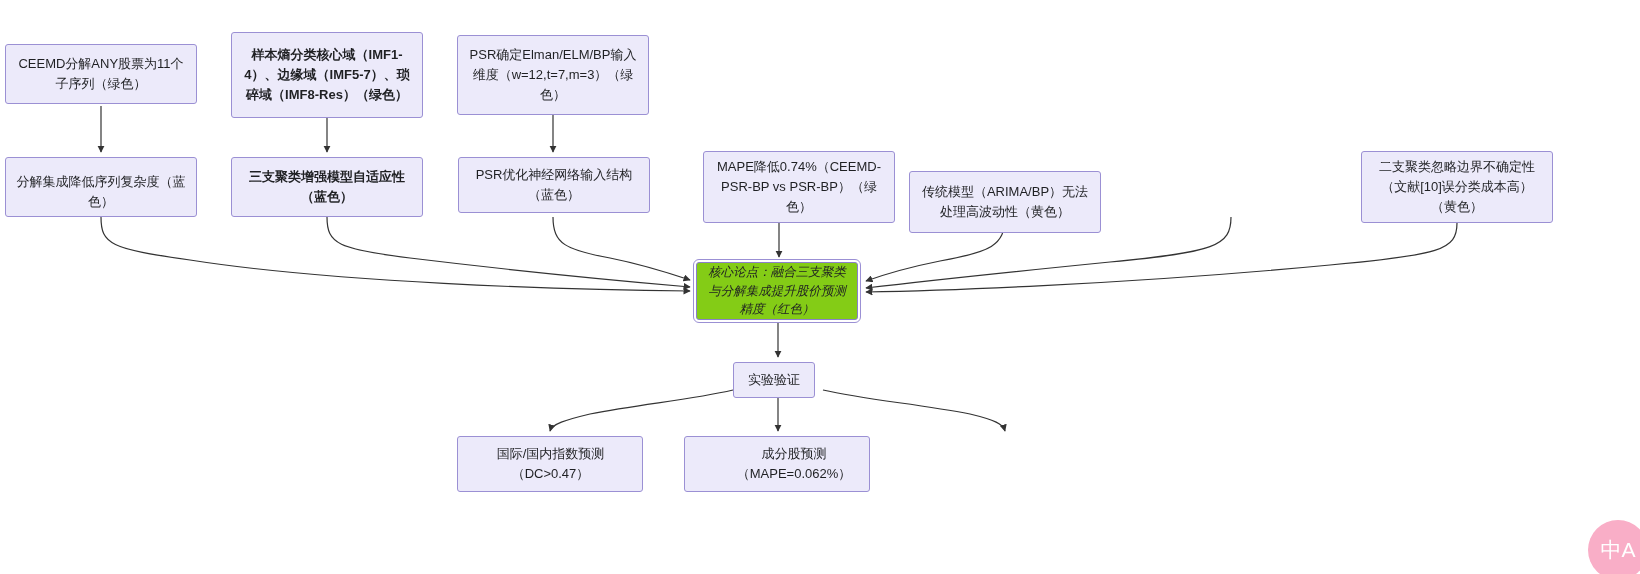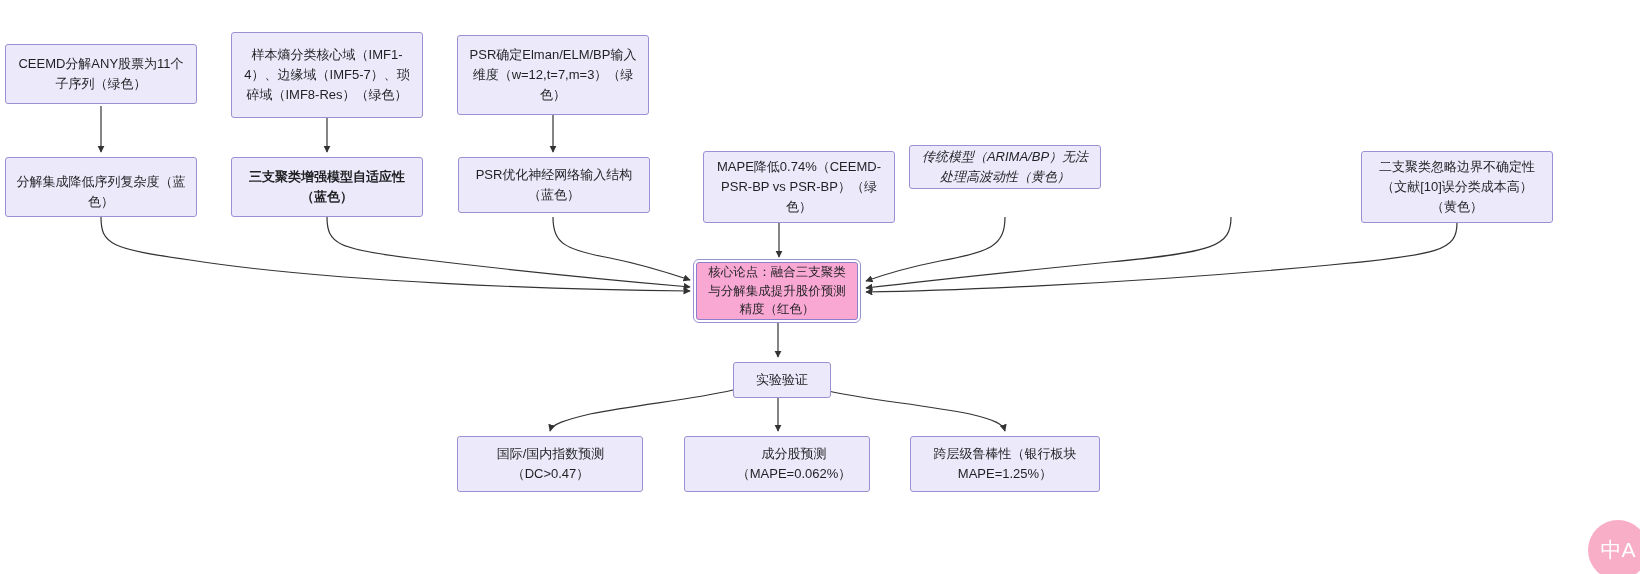--- a/index.html
+++ b/index.html
@@ -41,26 +41,27 @@
     line-height: 1.55;
     padding: 4px 9px;
     z-index: 2;
   }
   .node .txt {
     display: block;
     width: 100%;
     white-space: pre-line;
   }
   .node.core {
-    background: #f9a8d4;
+    background: #84cc16;
     border: 1px solid #8B7FCB;
     outline: 1px solid #9B90D4;
     outline-offset: 2px;
     font-size: 12.5px;
     line-height: 1.5;
+    font-style: italic;
   }
   .watermark {
     position: absolute;
     width: 60px;
     height: 60px;
     border-radius: 50%;
     background: #F9AEC7;
     display: flex;
     align-items: center;
     justify-content: center;
@@ -97,21 +98,21 @@
       <path d="M 733 390 C 690 400 640 404 590 414 C 565 420 552 424 550 431"></path>
       <path d="M 778 398 L 778 431"></path>
       <path d="M 823 390 C 866 400 920 404 970 414 C 995 420 1003 424 1005 431"></path>
     </g>
   </svg>
 
   <div class="node" style="left:5px; top:44px; width:192px; height:60px;">
     <span class="txt">CEEMD分解ANY股票为11个子序列（绿色）</span>
   </div>
 
-  <div class="node" style="left:231px; top:32px; width:192px; height:86px;">
+  <div class="node" style="left:231px; top:32px; width:192px; height:86px;font-weight:bold;">
     <span class="txt">样本熵分类核心域（IMF1-4）、边缘域（IMF5-7）、琐碎域（IMF8-Res）（绿色）</span>
   </div>
 
   <div class="node" style="left:457px; top:35px; width:192px; height:80px;justify-content:flex-end;">
     <span class="txt">PSR确定Elman/ELM/BP输入维度（w=12,t=7,m=3）（绿色）</span>
   </div>
 
   <div class="node" style="left:5px; top:157px; width:192px; height:60px;align-items:flex-end;">
     <span class="txt">分解集成降低序列复杂度（蓝色）</span>
   </div>
@@ -121,46 +122,43 @@
   </div>
 
   <div class="node" style="left:458px; top:157px; width:192px; height:56px;">
     <span class="txt">PSR优化神经网络输入结构（蓝色）</span>
   </div>
 
   <div class="node" style="left:683px; top:151px; width:192px; height:72px;margin-left:20px;">
     <span class="txt">MAPE降低0.74%（CEEMD-PSR-BP vs PSR-BP）（绿色）</span>
   </div>
 
-  <div class="node" style="left:909px; top:145px; width:192px; height:44px;font-style:italic;">
+  <div class="node" style="left:909px; top:171px; width:192px; height:62px;">
     <span class="txt">传统模型（ARIMA/BP）无法处理高波动性（黄色）</span>
   </div>
 
 
   <div class="node" style="left:1361px; top:151px; width:192px; height:72px;">
     <span class="txt">二支聚类忽略边界不确定性（文献[10]误分类成本高）（黄色）</span>
   </div>
 
   <div class="node core" style="left:696px; top:262px; width:162px; height:58px;">
     <span class="txt">核心论点：融合三支聚类与分解集成提升股价预测精度（红色）</span>
   </div>
 
-  <div class="node" style="left:733px; top:362px; width:98px; height:36px;justify-content:flex-end;">
+  <div class="node" style="left:733px; top:362px; width:82px; height:36px;justify-content:flex-end;">
     <span class="txt">实验验证</span>
   </div>
 
   <div class="node" style="left:457px; top:436px; width:186px; height:56px;padding-left:10px;">
     <span class="txt">国际/国内指数预测（DC&gt;0.47）</span>
   </div>
 
   <div class="node" style="left:684px; top:436px; width:186px; height:56px;padding-left:43px;">
     <span class="txt">成分股预测（MAPE=0.062%）</span>
   </div>
 
-  <div class="node" style="left:910px; top:436px; width:190px; height:56px;">
-    <span class="txt">跨层级鲁棒性（银行板块MAPE=1.25%）</span>
-  </div>
 
   <div class="watermark" style="left:1588px; top:520px;">
     <span>中A</span>
   </div>
 
 </div>
 
 </body></html>

